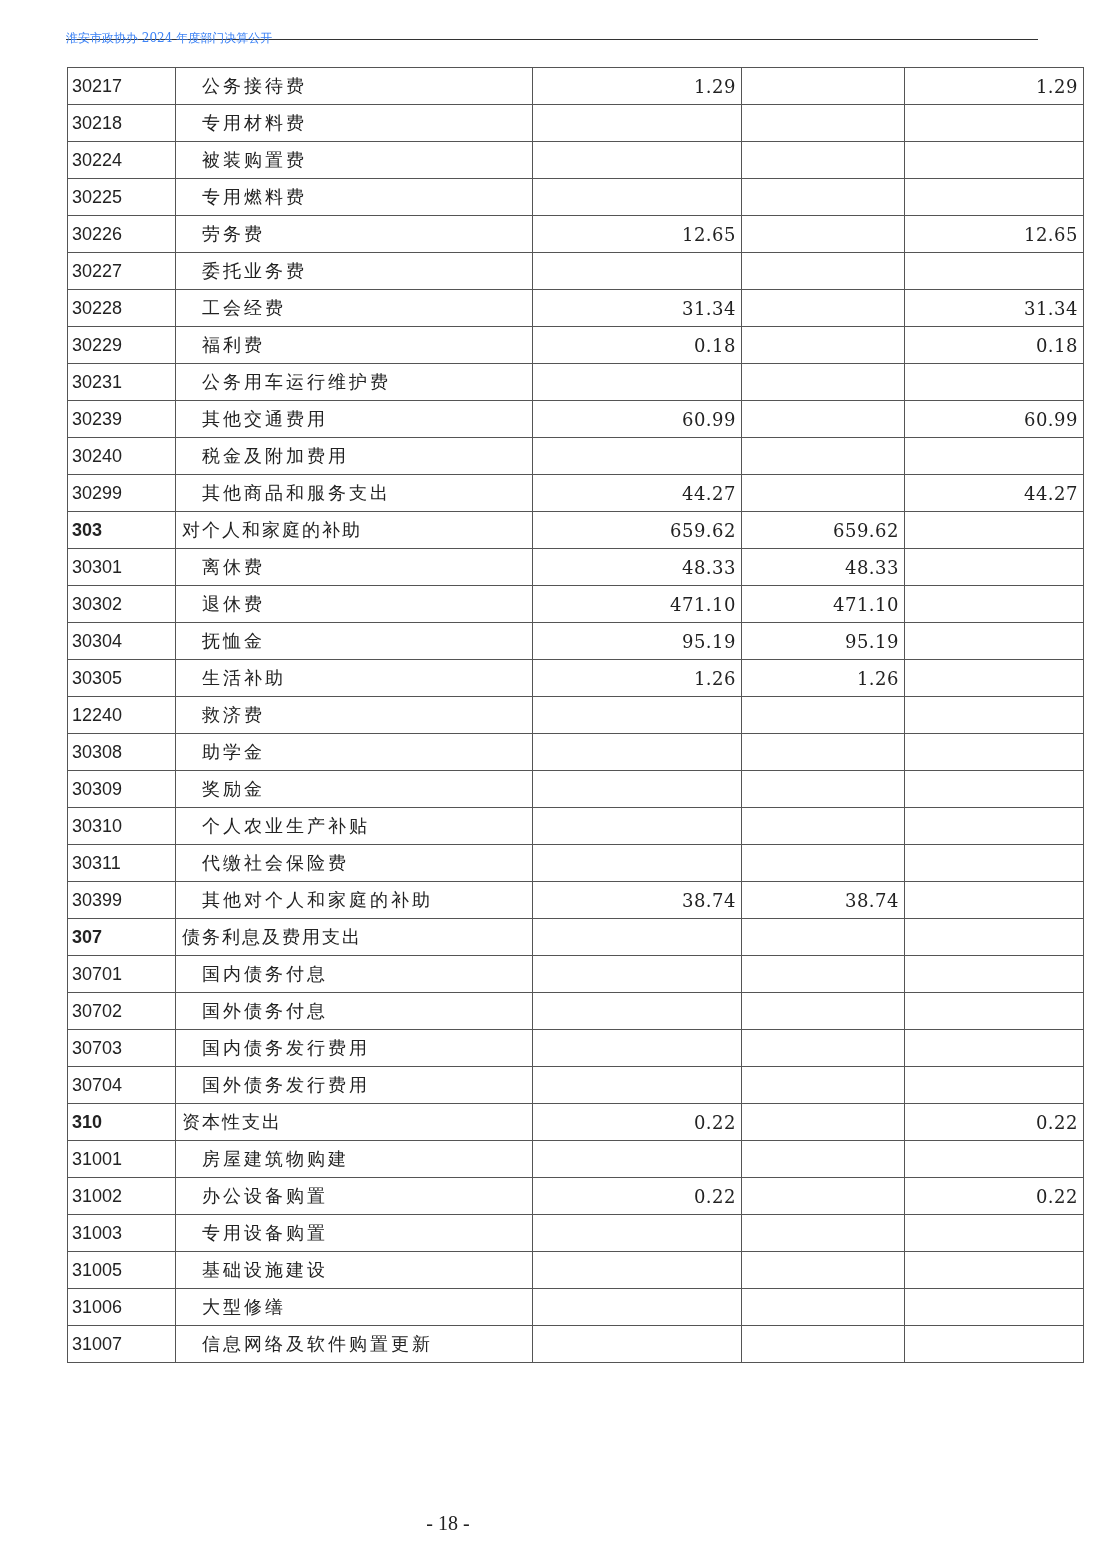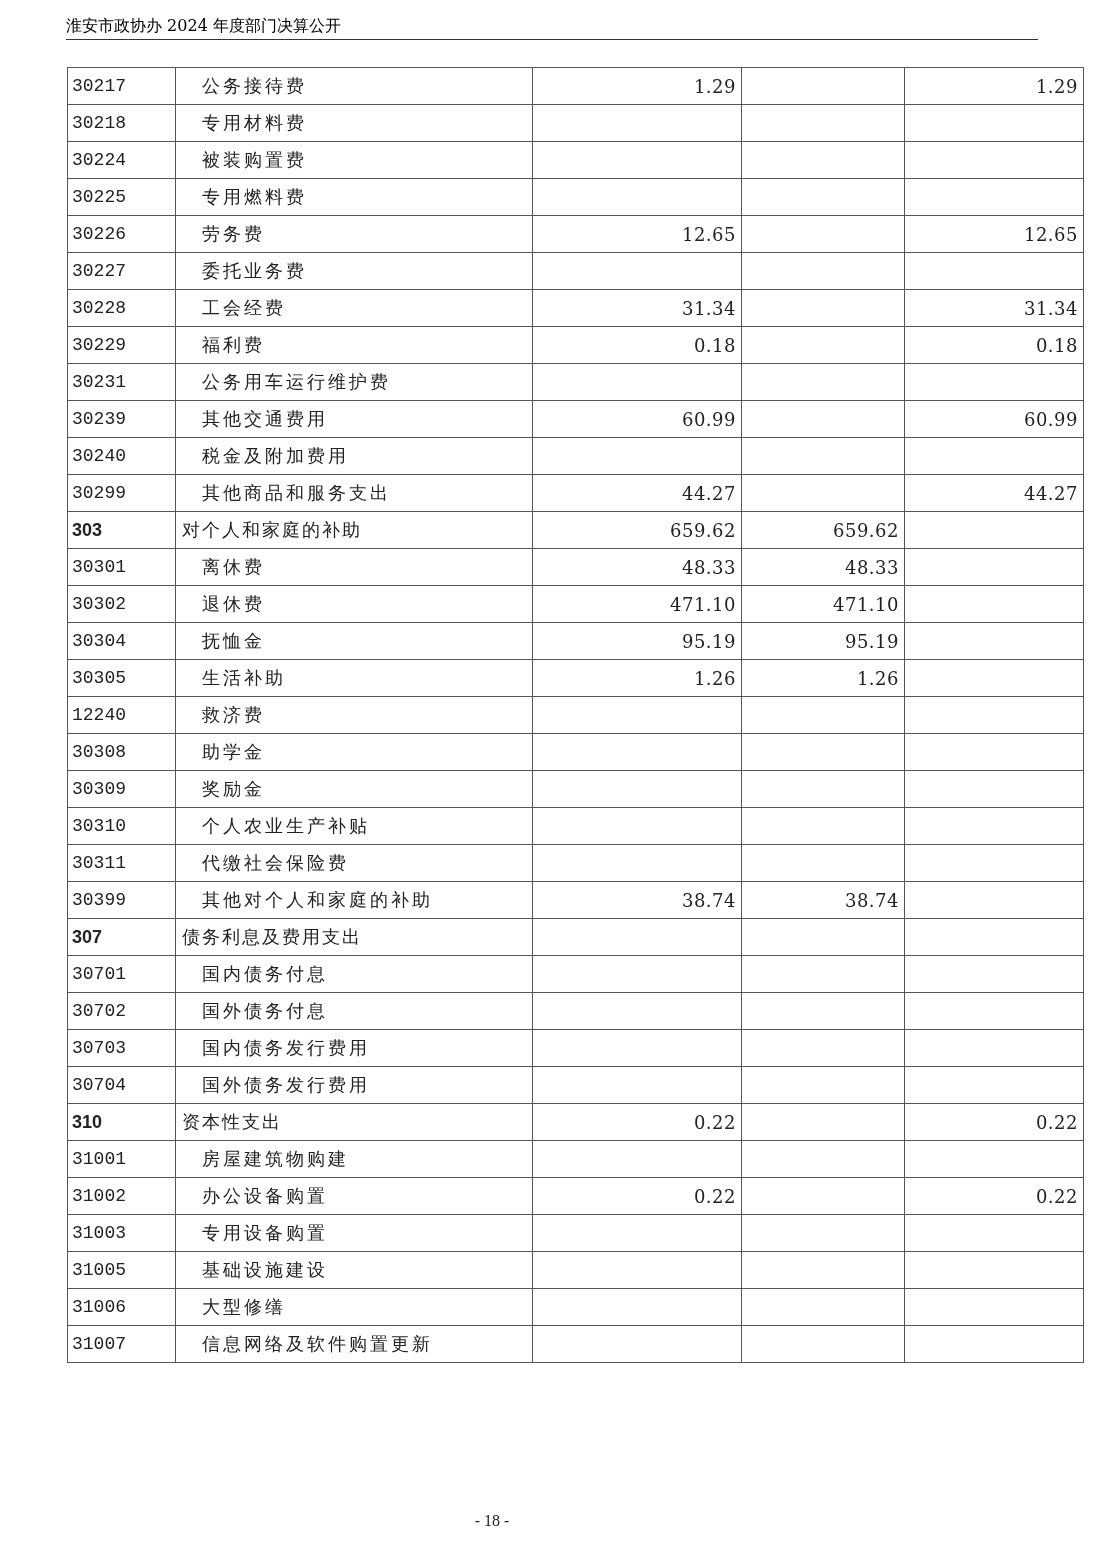--- a/index.html
+++ b/index.html
@@ -1,29 +1,29 @@
 <!DOCTYPE html>
 <html><head>
 <meta charset="utf-8">
 <style>
   html, body { margin: 0; padding: 0; background: #ffffff; }
   body { width: 1102px; height: 1559px; position: relative; font-family: "DejaVu Serif", serif; color: #222; overflow: hidden; }
   .header { position: absolute; left: 66px; top: 14px; width: 972px; height: 25px; border-bottom: 1.5px solid #333; }
-  .header-title { position: absolute; left: 0; top: 2px; font-size: 16px; letter-spacing: 0px; color: #000000; }
+  .header-title { position: absolute; left: 0; top: 16px; font-size: 12px; letter-spacing: 0px; color: #3b82f6; }
   table.budget { position: absolute; left: 67px; top: 67px; border-collapse: collapse; table-layout: fixed; width: 971px; }
   table.budget td { border: 1.5px solid #555; height: 36px; padding: 0; font-size: 18px; vertical-align: middle; }
-  td.code { width: 103px; padding-left: 4px !important; font-family: Liberation Mono, monospace; font-size: 19px; }
+  td.code { width: 103px; padding-left: 4px !important; font-family: Liberation Sans, sans-serif; font-size: 19px; }
   td.name { width: 330px; padding-left: 26px !important; letter-spacing: 3px; }
   td.num { text-align: right; padding-right: 5px !important; font-family: "DejaVu Serif", serif; font-size: 17px; letter-spacing: 0.5px; }
   td.c3 { width: 203px; }
   td.c4 { width: 157px; }
   td.c5 { width: 173px; }
   tr.group td.code { font-family: Liberation Sans, sans-serif; font-weight: bold; font-size: 18px; }
   tr.group td.name { padding-left: 6px !important; font-weight: normal; letter-spacing: 2px; }
-  .page-number { position: absolute; left: 0; width: 896px; top: 1512px; text-align: center; font-size: 16px; font-family: "Liberation Serif", serif; padding-left: 44px; }
+  .page-number { position: absolute; left: 0; width: 896px; top: 1512px; text-align: center; font-size: 20px; font-family: "Liberation Serif", serif; }
 </style>
 </head>
 <body>
 
 <div class="header">
   <span class="header-title">淮安市政协办 2024 年度部门决算公开</span>
 </div>
 
 <table class="budget">
   <tbody id="tbody">

